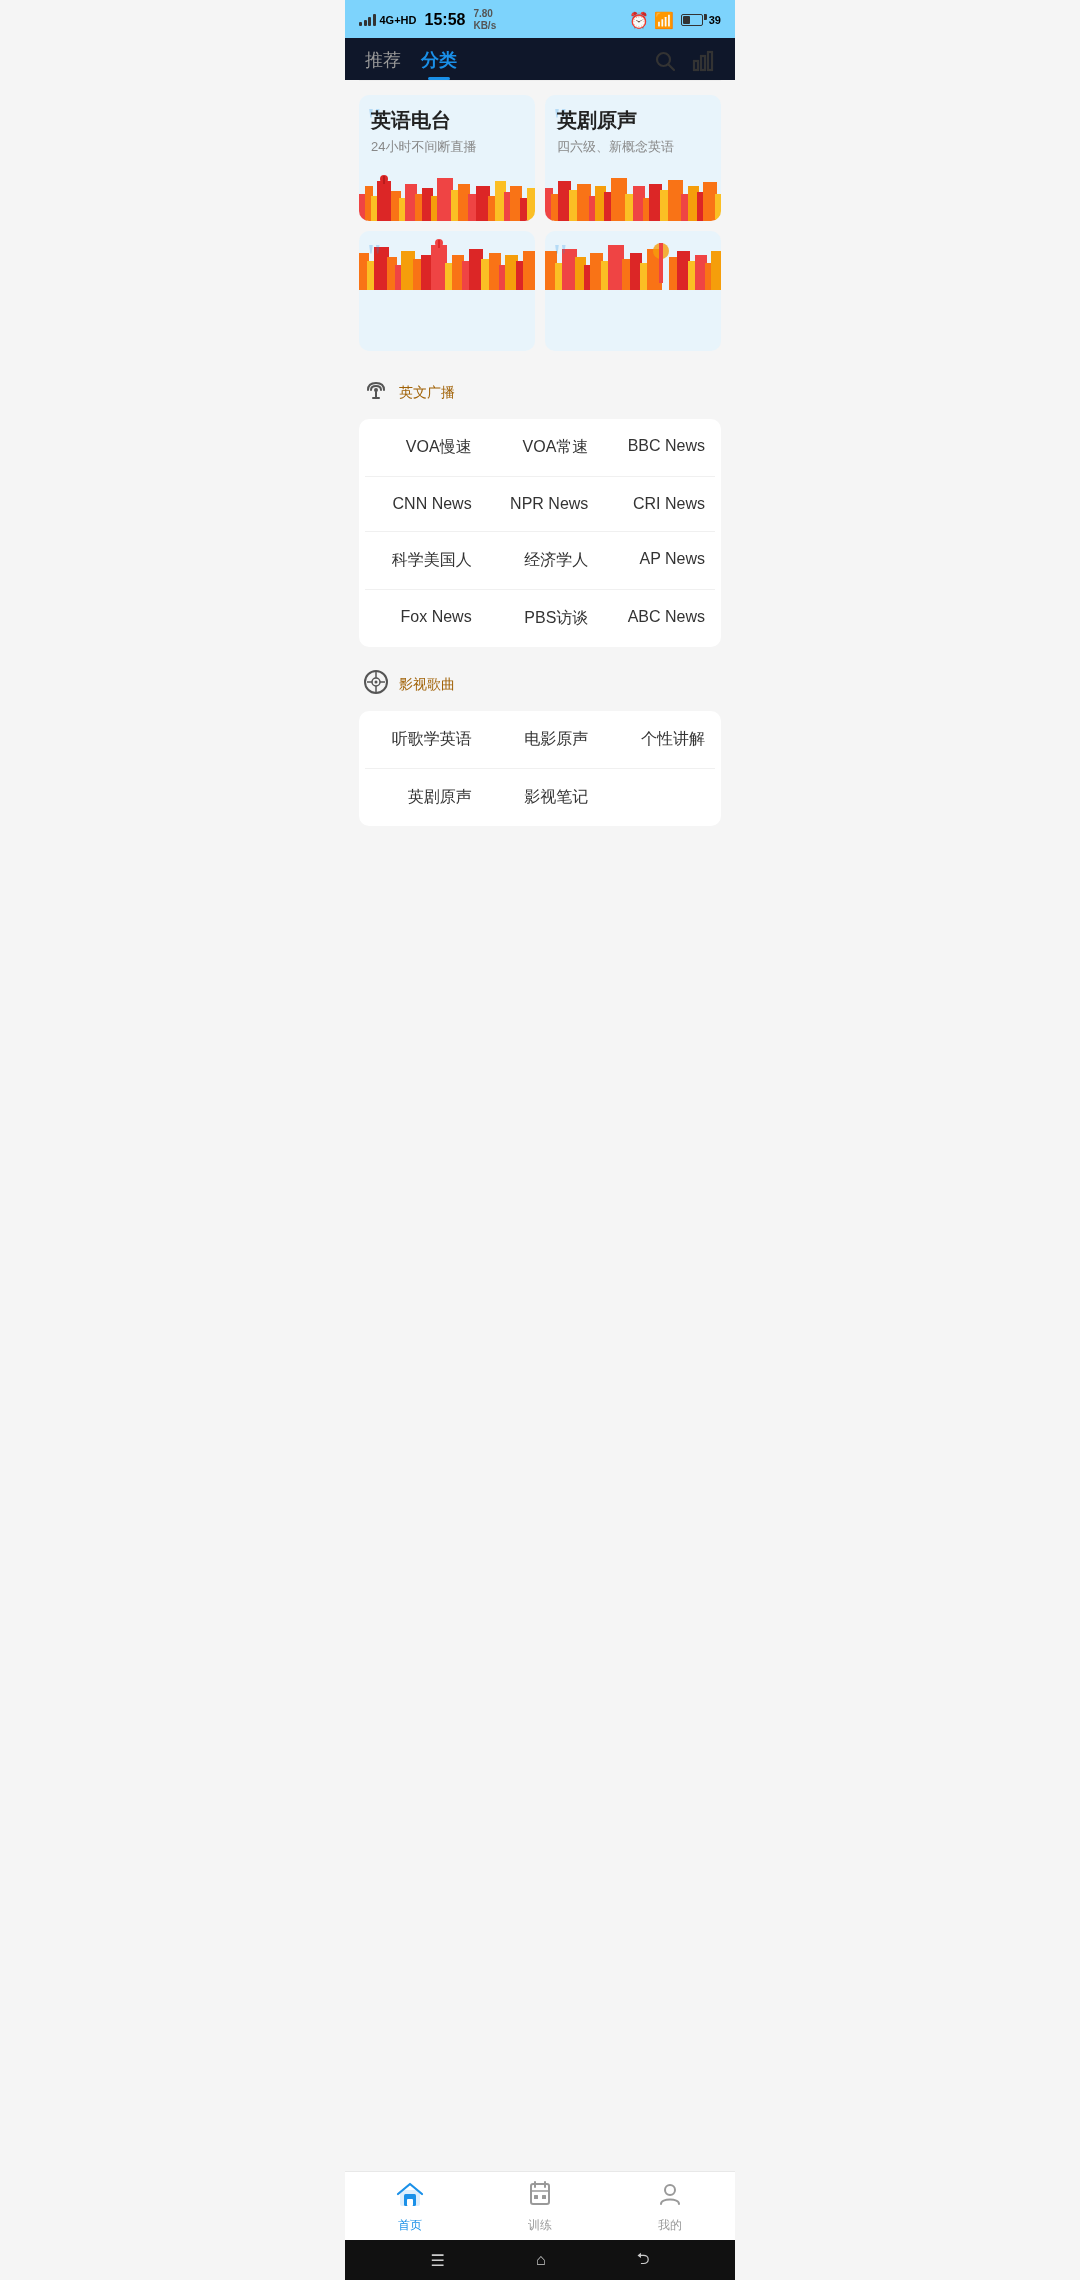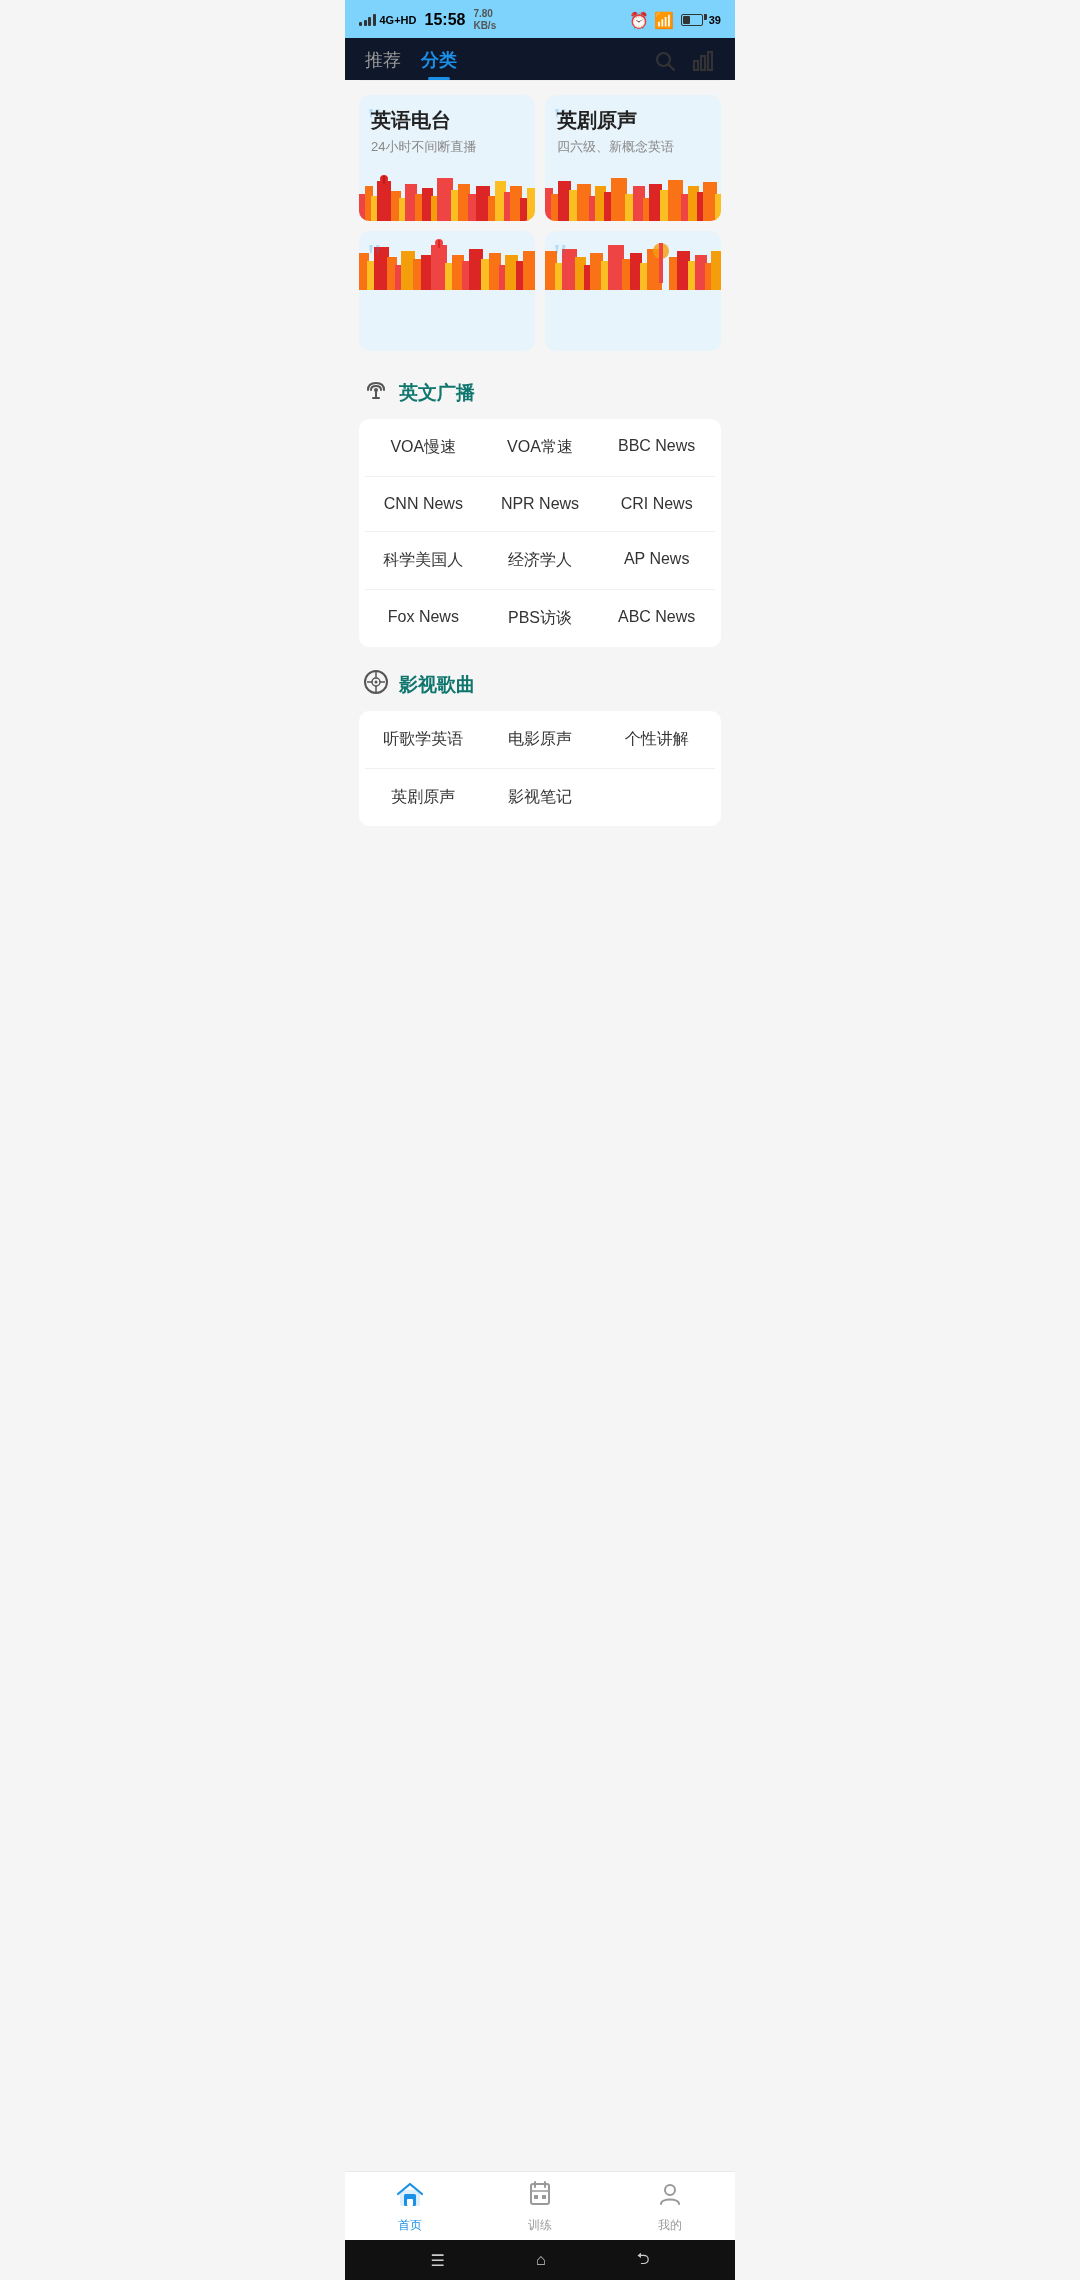--- a/index.html
+++ b/index.html
@@ -135,44 +135,44 @@
 
     
     .section-header {
       display: flex;
       align-items: center;
       gap: 10px;
       padding: 6px 4px 10px;
     }
     .section-icon { font-size: 22px; color: #555; }
     .section-title {
-      font-size: 19px;
-      font-weight: 700;
-      color: #0f766e;
+      font-size: 14px;
+      font-weight: 400;
+      color: #a16207;
     }
 
     
     .list-section {
       background: #fff;
       border-radius: 10px;
       margin-bottom: 16px;
       overflow: hidden;
     }
     .list-grid {
       display: grid;
       grid-template-columns: 1fr 1fr 1fr;
       padding: 0 6px;
     }
     .list-item {
       padding: 18px 10px;
       font-size: 16px;
       color: #333;
       cursor: pointer;
       border-bottom: 1px solid #f0f0f0;
-      text-align: center;
+      text-align: right;
     }
     .list-item:nth-child(3n+1) { border-right: none; }
     .no-border-bottom { border-bottom: none !important; }
 
     
     .bottom-nav {
       position: fixed;
       bottom: 40px;
       left: 50%;
       transform: translateX(-50%);

